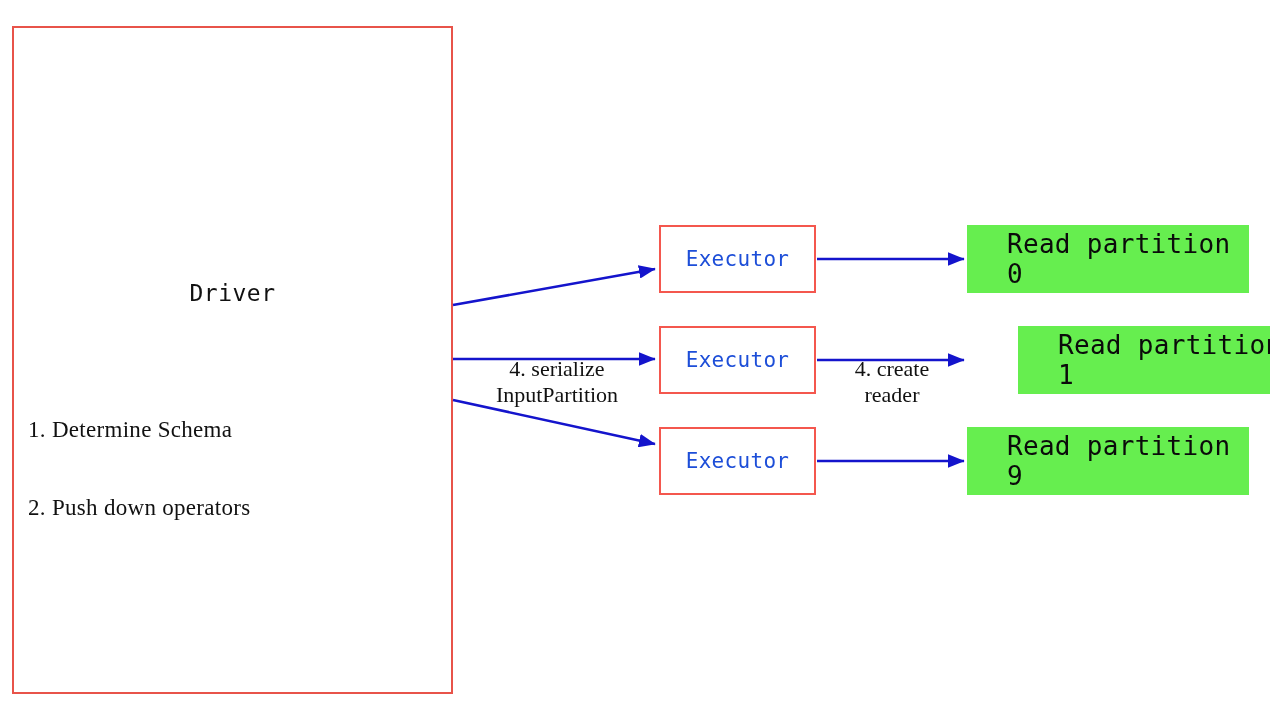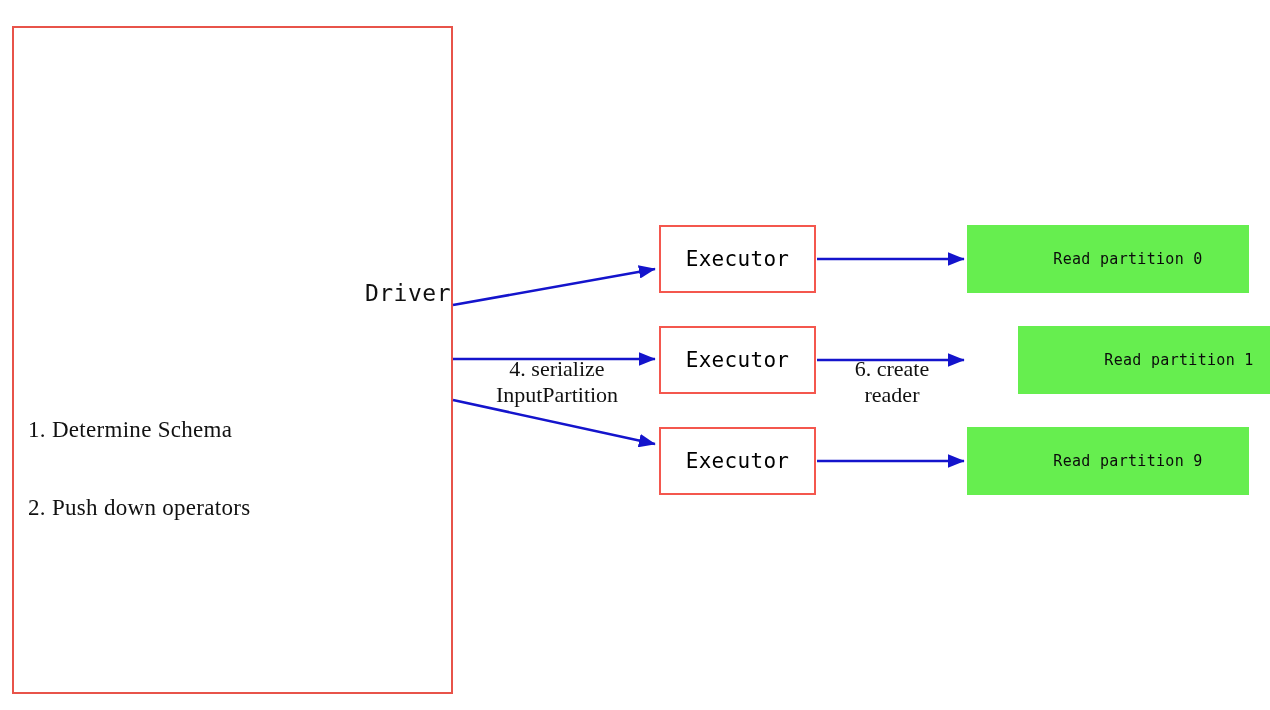--- a/index.html
+++ b/index.html
@@ -34,21 +34,21 @@
     height: 668px;
     border: 2px solid #e8534a;
     background: #ffffff;
     display: block;
   }
   .driver-title {
     position: absolute;
     left: 0;
     right: 0;
     top: 252px;
-    text-align: right;
+    text-align: center;
     font-family: "DejaVu Sans Mono", "Liberation Mono", monospace;
     font-size: 23px;
     color: #111111;
     letter-spacing: 0.5px;
   }
   .driver-steps {
     position: absolute;
     left: 14px;
     top: 337px;
     font-family: "DejaVu Sans Mono", "Liberation Mono", monospace;
@@ -61,35 +61,35 @@
   .driver-steps div { white-space: pre; font-family: Liberation Serif, serif; }
 
   
   .executor-box {
     width: 157px;
     height: 68px;
     border: 2px solid #f4574e;
     background: #ffffff;
     font-family: "DejaVu Sans Mono", "Liberation Mono", monospace;
     font-size: 21px;
-    color: #000000;
+    color: #1d4ed8;
     letter-spacing: 0.3px;
   }
   .exec-1 { left: 659px; top: 225px; }
   .exec-2 { left: 659px; top: 326px; }
   .exec-3 { left: 659px; top: 427px; }
 
   
   .partition-box {
     width: 282px;
     height: 68px;
     background: #66ee4f;
     border: none;
     font-family: "DejaVu Sans Mono", "Liberation Mono", monospace;
-    font-size: 15px;
+    font-size: 26px;
     color: #0b0b0b;
     letter-spacing: 0.3px;
     padding-left: 40px;
   }
   .part-1 { left: 967px; top: 225px; }
   .part-2 { left: 1018px; top: 326px; }
   .part-3 { left: 967px; top: 427px; }
 
   
   #arrow-layer {
@@ -163,17 +163,17 @@
 
     <line x1="817" y1="461" x2="964" y2="461" stroke="#1414cc" stroke-width="2.6" marker-end="url(#arrowhead)"></line>
   </svg>
 
   <div class="edge-label label-serialize">
     <div>4. serialize</div>
     <div>InputPartition</div>
   </div>
 
   <div class="edge-label label-create">
-    <div>6. create</div>
+    <div>4. create</div>
     <div>reader</div>
   </div>
 
 </div>
 
 </body></html>

